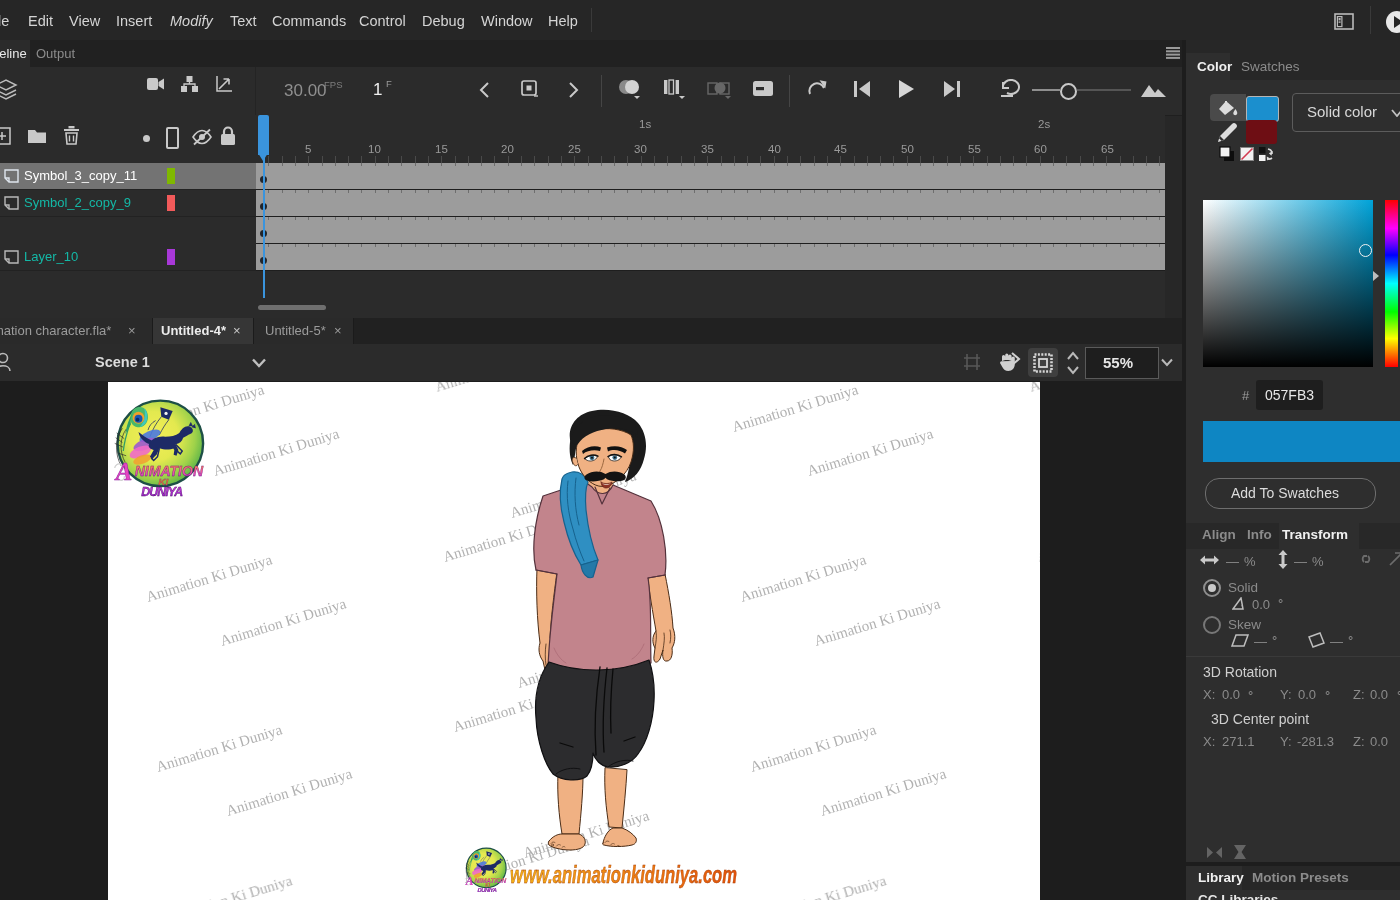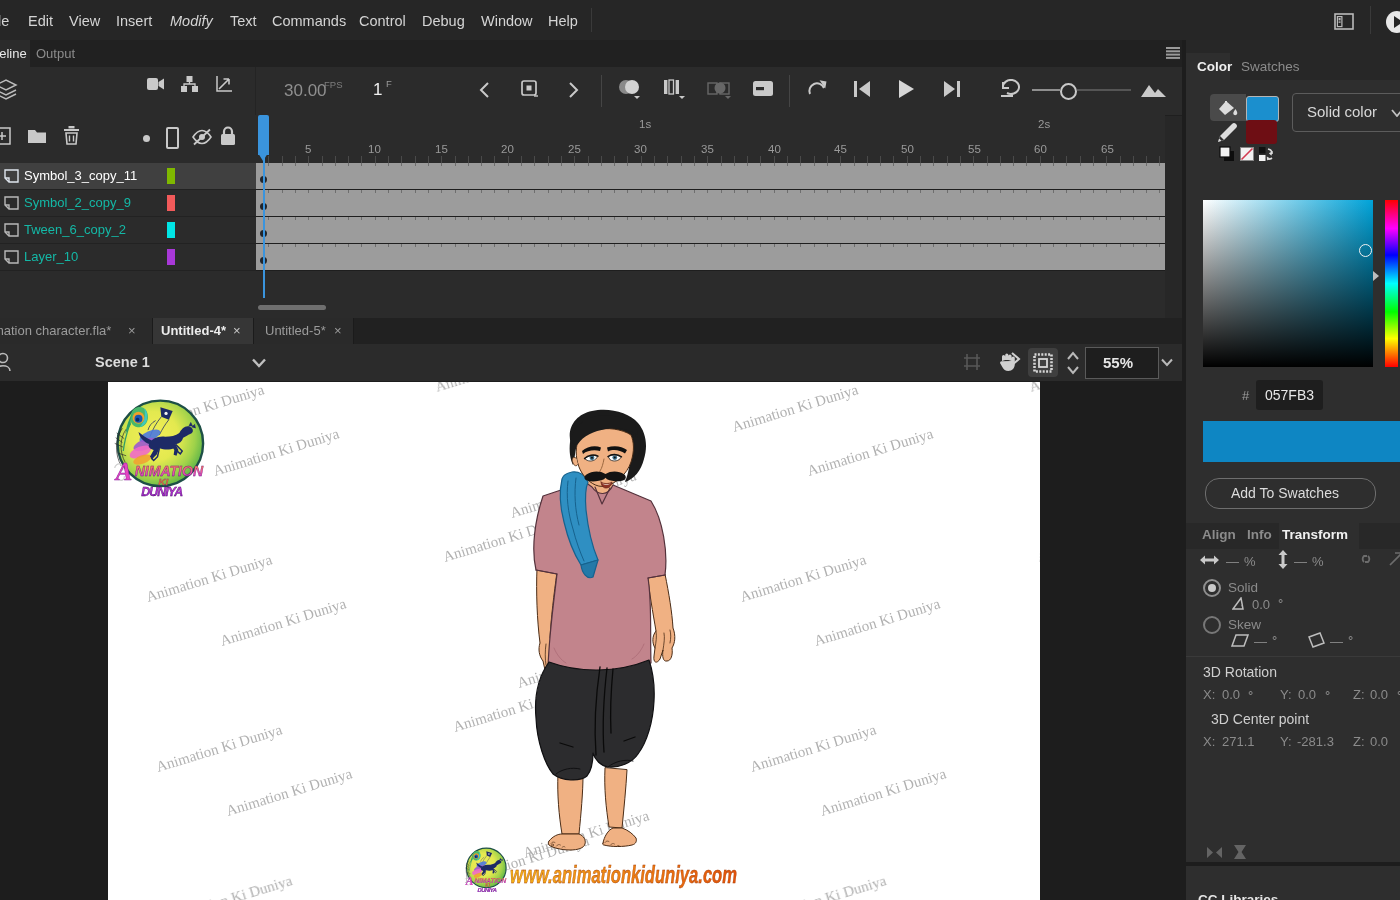--- a/index.html
+++ b/index.html
@@ -11,21 +11,21 @@
   #menubar{left:0;top:0;width:1400px;height:40px;background:#262626;color:#d4d4d4;font-size:14.5px;}
   #menubar .mi{position:absolute;top:13px;}
   
   #tlpanel{left:0;top:40px;width:1182px;height:278px;background:#2b2b2b;}
   #tltabs{position:absolute;left:0;top:0;width:1182px;height:27px;background:#212121;}
   .tltab{position:absolute;top:0;height:27px;line-height:27px;font-size:13px;padding:0 12px;}
   #tlbar{position:absolute;left:0;top:27px;width:1182px;height:48px;background:#2b2b2b;border-bottom:1px solid #1f1f1f;}
   #lhead{position:absolute;left:0;top:75px;width:256px;height:48px;background:#2b2b2b;}
   .lrow{position:absolute;left:0;width:256px;height:26px;border-bottom:1px solid #222;}
   .lrow .lname{position:absolute;left:24px;top:5px;font-size:13px;color:#14b8a6;}
-  .lrow.sel{background:#404040;}
+  .lrow.sel{background:#737373;}
   .lrow.sel .lname{color:#fff;}
   .sw{position:absolute;left:167px;top:5px;width:8px;height:16px;}
   .frow{position:absolute;left:256px;width:909px;height:26px;background:#9c9c9c;border-bottom:1px solid #1e1e1e;}
   .frow .tick{position:absolute;left:0;top:0;width:909px;height:3px;background-image:repeating-linear-gradient(to right,transparent 0,transparent 12.3px,#6e6e6e 12.3px,#6e6e6e 13.3px);}
   .kf{position:absolute;left:4px;top:13px;width:7px;height:7px;border-radius:50%;background:#21252b;}
   .rn{top:28px;}
   
   #doctabs{left:0;top:318px;width:1182px;height:26px;background:#212121;}
   
   #editbar{left:0;top:344px;width:1182px;height:37px;background:#2b2b2b;font-weight:bold;}
@@ -230,28 +230,20 @@
       <span class="lname">Symbol_3_copy_11</span>
         <div class="sw" style="background:#7fb800;"></div>
     </div>
     <div class="lrow" style="top:150px;">
       <svg class="abs" style="left:4px;top:6px;" width="15" height="14" viewBox="0 0 15 14">
         <path d="M1 1 H14 V13 H5 L1 9 Z" fill="none" stroke="#b9b9b9" stroke-width="1.4"></path>
         <path d="M1 9 H5 V13" fill="none" stroke="#b9b9b9" stroke-width="1.4"></path>
       </svg>
       <span class="lname">Symbol_2_copy_9</span>
         <div class="sw" style="background:#f25a5a;"></div>
-    </div>
-    <div class="lrow" style="top:177px;">
-      <svg class="abs" style="left:4px;top:6px;" width="15" height="14" viewBox="0 0 15 14">
-        <path d="M1 1 H14 V13 H5 L1 9 Z" fill="none" stroke="#b9b9b9" stroke-width="1.4"></path>
-        <path d="M1 9 H5 V13" fill="none" stroke="#b9b9b9" stroke-width="1.4"></path>
-      </svg>
-      <span class="lname">Tween_6_copy_2</span>
-        <div class="sw" style="background:#00e5e5;"></div>
     </div>
     <div class="lrow" style="top:204px;">
       <svg class="abs" style="left:4px;top:6px;" width="15" height="14" viewBox="0 0 15 14">
         <path d="M1 1 H14 V13 H5 L1 9 Z" fill="none" stroke="#b9b9b9" stroke-width="1.4"></path>
         <path d="M1 9 H5 V13" fill="none" stroke="#b9b9b9" stroke-width="1.4"></path>
       </svg>
       <span class="lname">Layer_10</span>
         <div class="sw" style="background:#a838d8;"></div>
     </div>
 
@@ -626,17 +618,22 @@
     </div>
 
     <svg class="abs" style="left:20px;top:806px;" width="17" height="13" viewBox="0 0 17 13" opacity="0.35">
       <path d="M1 1 L7 6.5 L1 12 Z M16 1 L10 6.5 L16 12 Z" fill="#c9c9c9"></path>
     </svg>
     <svg class="abs" style="left:46px;top:804px;" width="16" height="16" viewBox="0 0 16 16" opacity="0.35">
       <path d="M2 1 H14 L9.5 8 L14 15 H2 L6.5 8 Z" fill="#c9c9c9"></path>
     </svg>
     <div class="abs" style="left:0;top:822px;width:214px;height:4px;background:#1d1d1d;"></div>
 
+    <div class="abs" style="left:0;top:826px;width:214px;height:24px;background:#272727;">
+      <div class="abs" style="left:0;top:0;width:56px;height:24px;background:#2e2e2e;"></div>
+      <span class="abs" style="left:12px;top:4px;font-size:13.5px;color:#f0f0f0;font-weight:bold;">Library</span>
+      <span class="abs" style="left:66px;top:4px;font-size:13.5px;color:#8b8b8b;font-weight:bold;">Motion Presets</span>
+    </div>
     <span class="abs" style="left:12px;top:852px;font-size:13.5px;color:#e6e6e6;font-weight:bold;">CC Libraries</span>
   </div>
   <div class="abs" style="left:1182px;top:40px;width:4px;height:860px;background:#1d1d1d;"></div>
 
 </div>
 
 </body></html>

